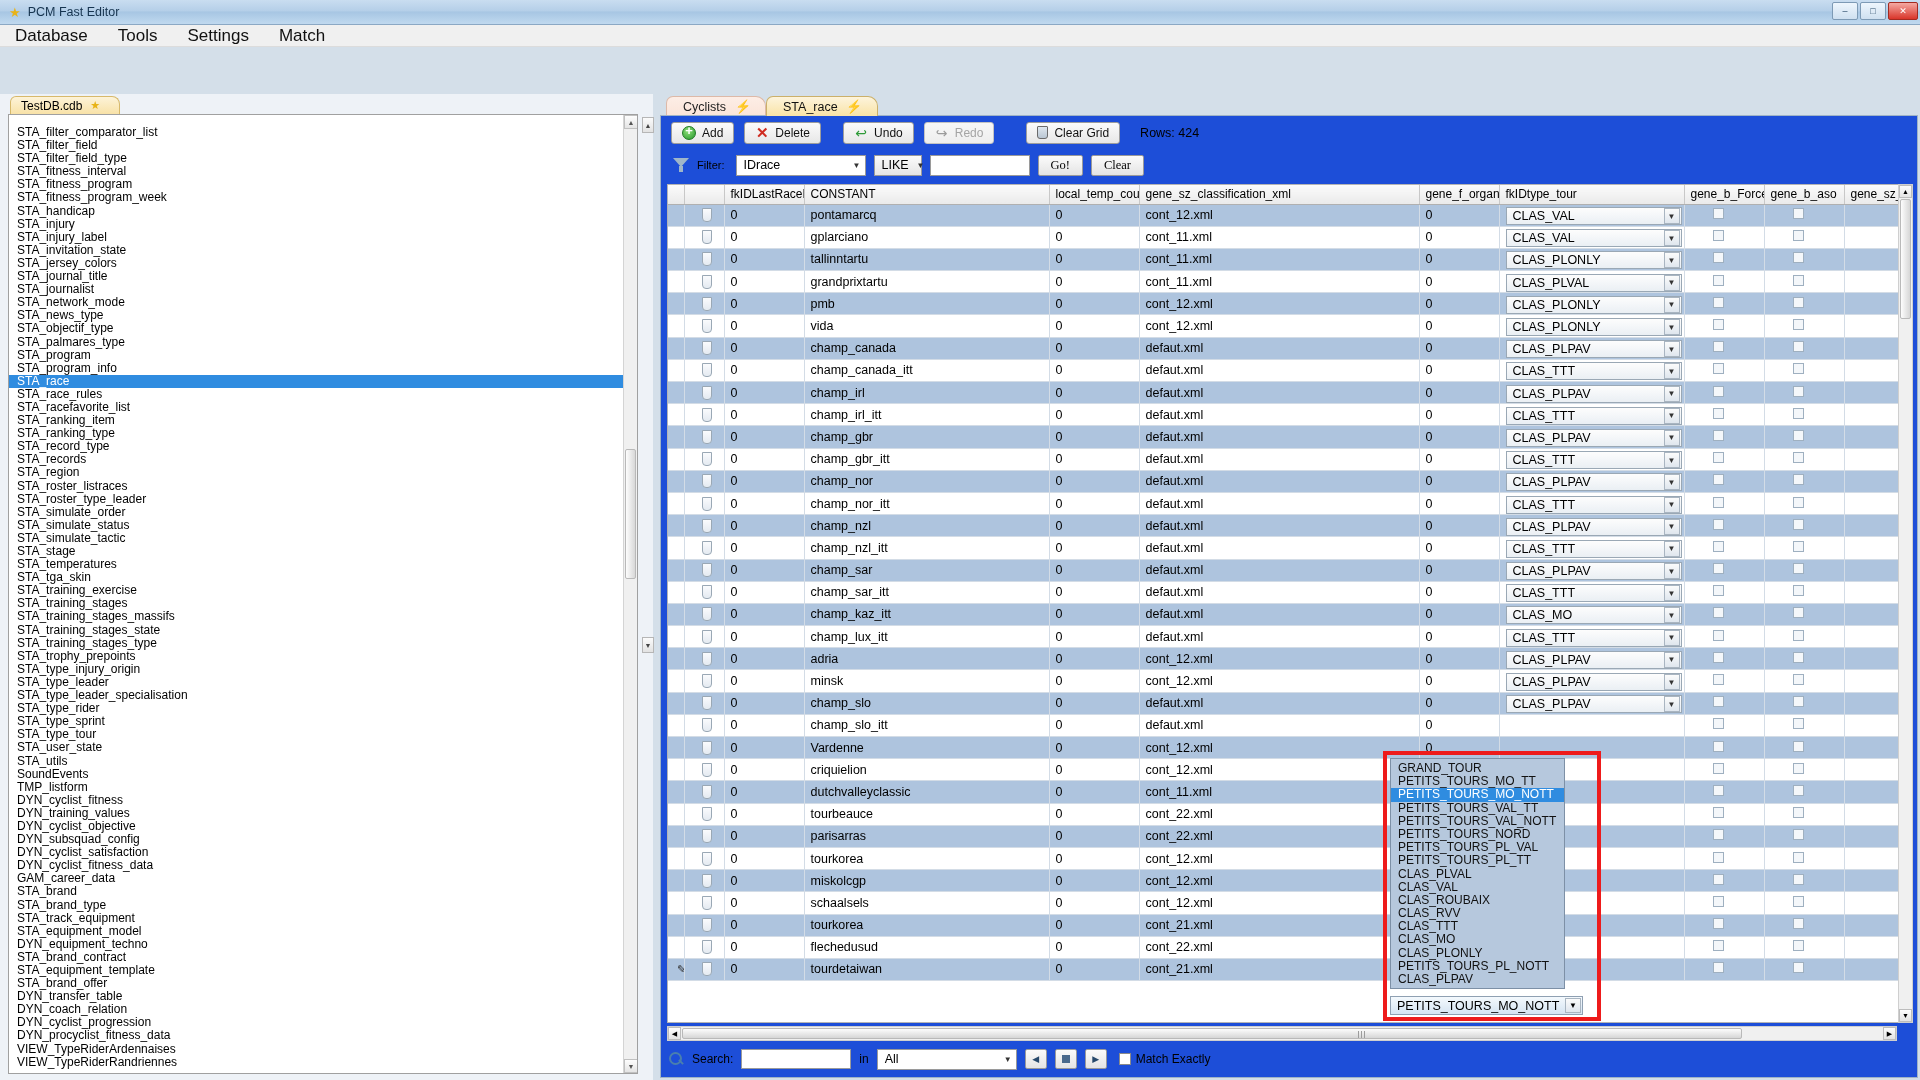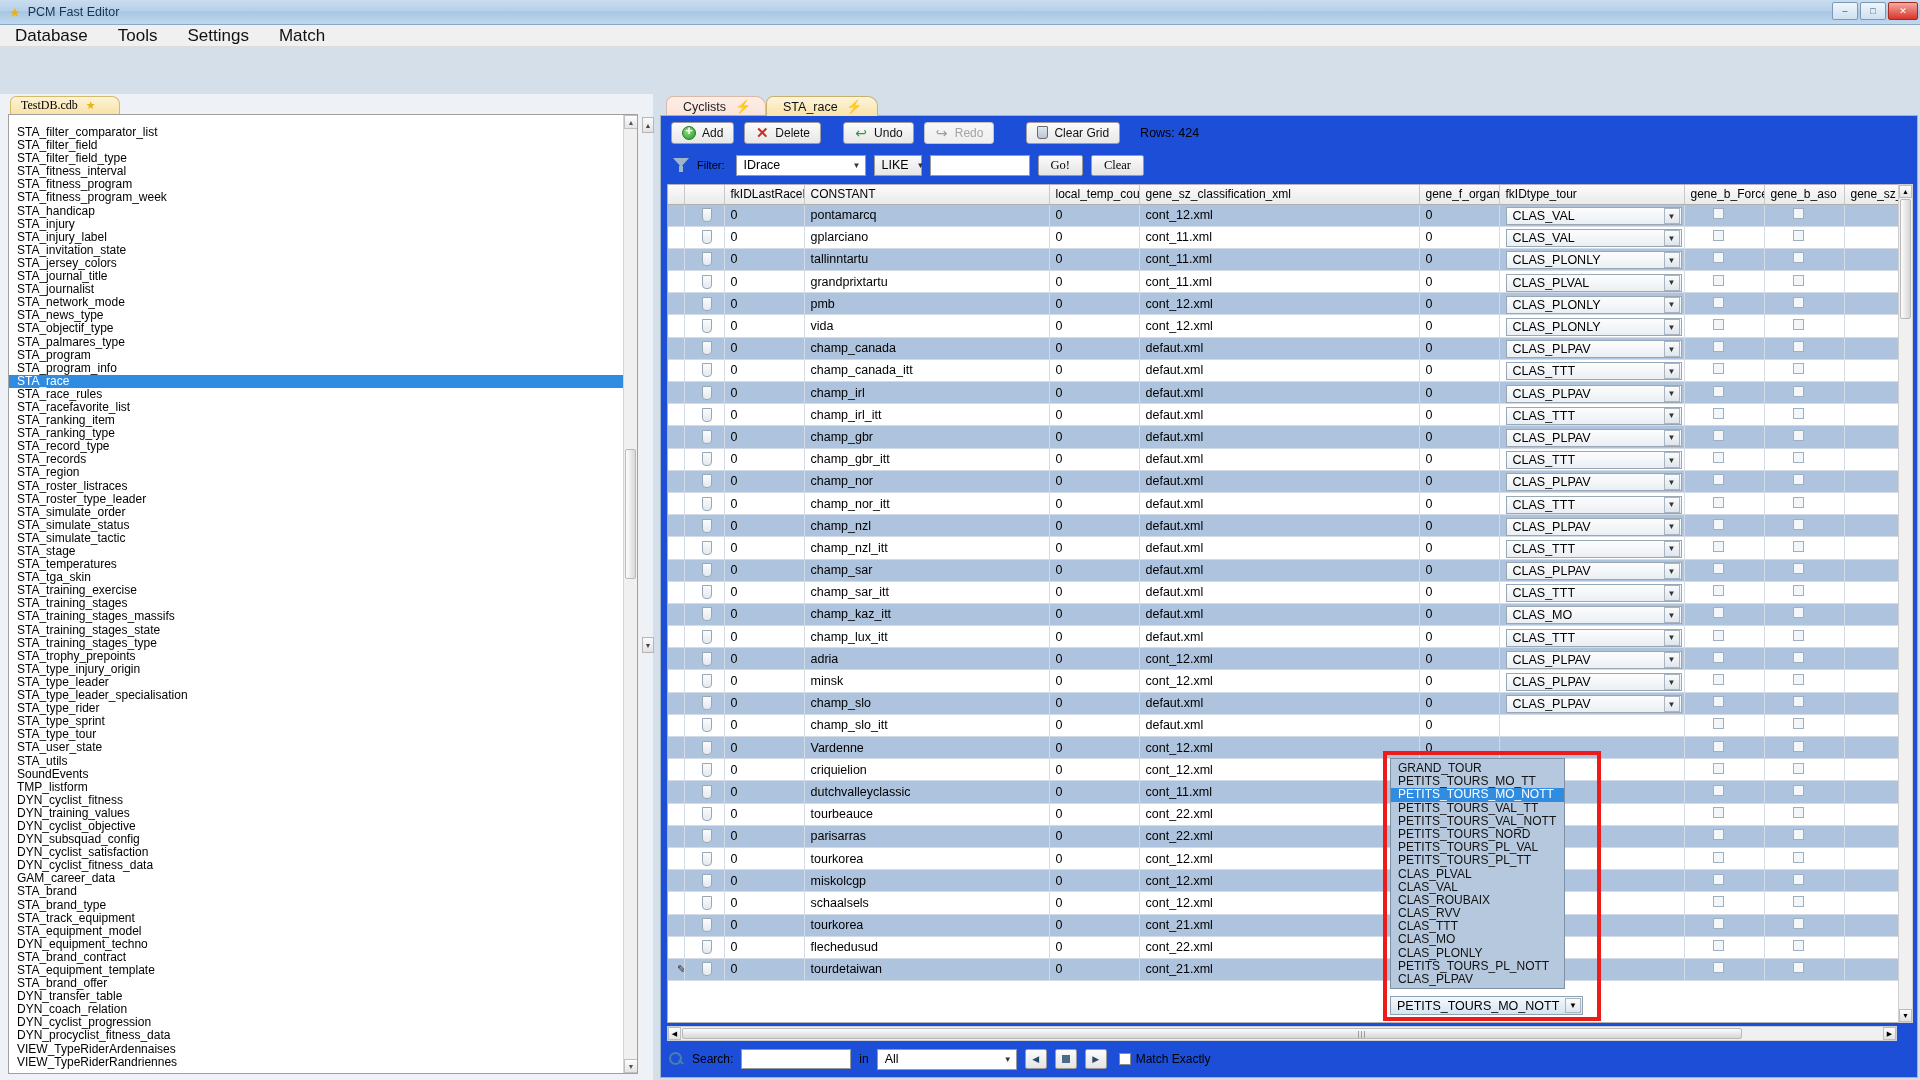--- a/index.html
+++ b/index.html
@@ -48,21 +48,21 @@
   #dbtabstrip { height:20px; position:relative; margin-left:10px;}
   .dbtab {
     position:absolute; left:0; top:2px; height:18px; min-width:110px;
     background:linear-gradient(to bottom,#fdf3d8,#f8e2a8);
     border:1px solid #d7b96b; border-bottom:none;
     border-radius:6px 8px 0 0;
     display:flex; align-items:center; padding:0 8px 0 10px; gap:8px;
     font-size:12px;
     transform:skewX(-0deg);
   }
-  .dbtab .lbl{font-size:12px;font-family:Liberation Serif, serif;}
+  .dbtab .lbl{font-size:12px;}
   .dbtab .st{color:#e8b317;font-size:11px;}
 
   #tablelist {
     position:absolute; left:8px; top:20px; width:630px; height:960px;
     background:#fff; border:1px solid #a0a0a0;
     overflow:hidden;
   }
   #listinner { position:absolute; left:0; top:0; right:14px; bottom:0; overflow:hidden; padding-top:11px;}
   .li { height:13.1px; line-height:13.1px; font-size:12px; padding-left:8px; white-space:nowrap; color:#000;}
   .li.sel { background:#2f8ce0; color:#fff; }

